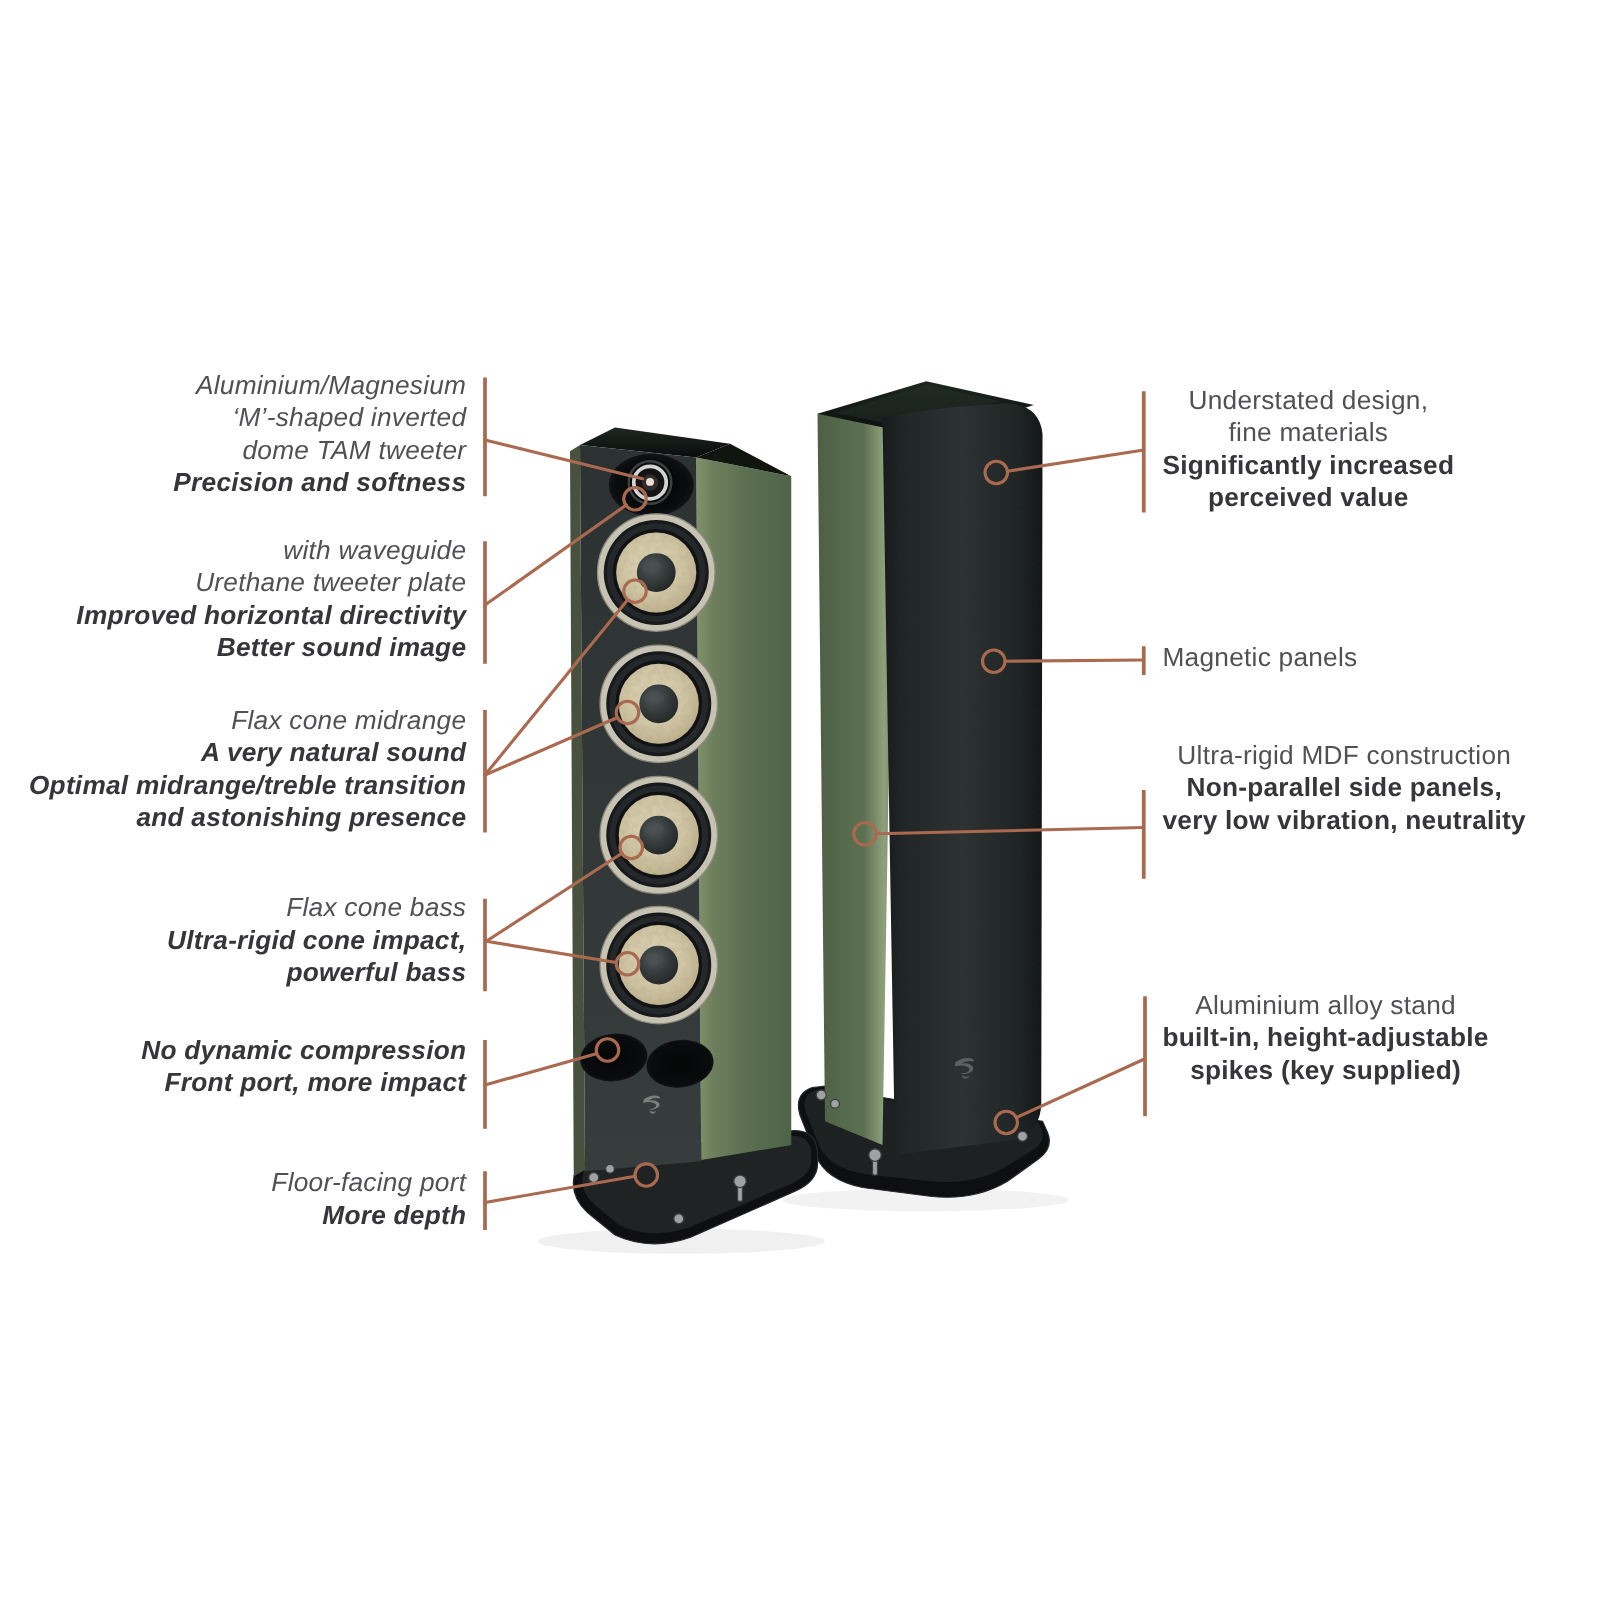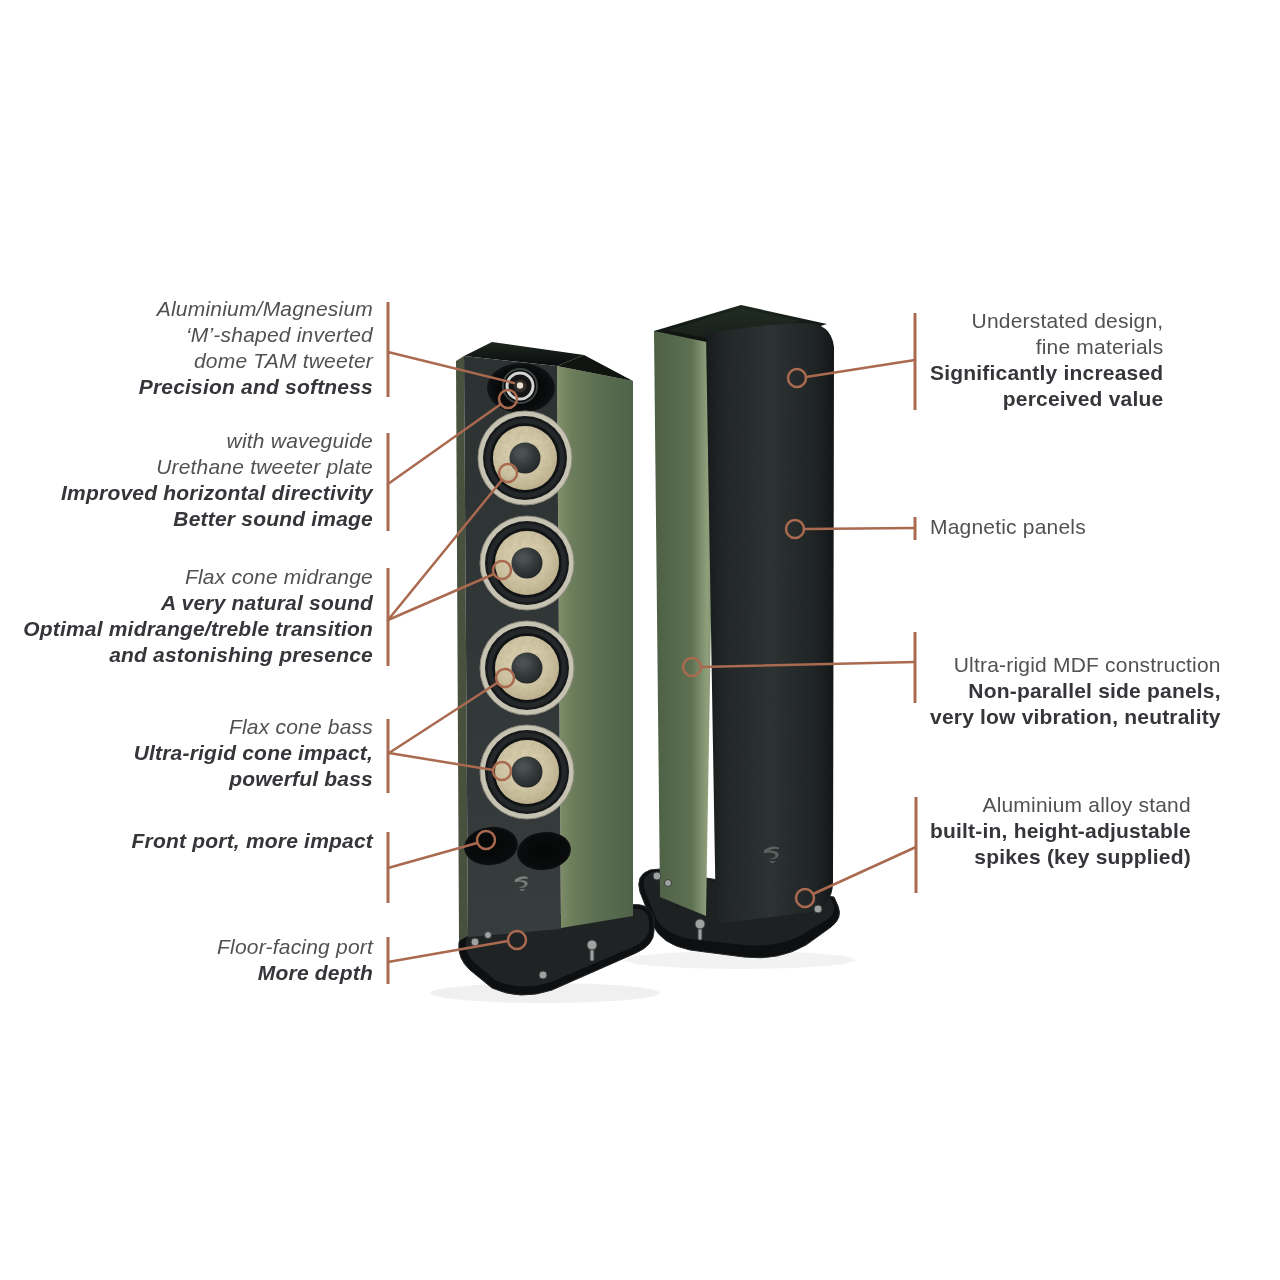--- a/index.html
+++ b/index.html
@@ -8,21 +8,21 @@
     font-family:"Liberation Sans", sans-serif;
   }
   #scene{position:absolute;left:0;top:0;width:1280px;height:1280px;}
   .callout{
     position:absolute;
     font-size:21px;line-height:26px;letter-spacing:0.2px;
     color:var(--text,#515154);
   }
   .callout div{white-space:nowrap;}
   .cl-left{right:907px;text-align:right;font-style:italic;}
-  .cl-right{left:930px;text-align:right;}
+  .cl-right{left:930px;text-align:center;}
   .callout .b{font-weight:bold;color:var(--text-bold,#35353a);}
   .acc-line{stroke:var(--accent,#a96a4f);stroke-width:2.5;fill:none;stroke-linecap:round;}
   .acc-bar{stroke:var(--accent,#a96a4f);stroke-width:3;fill:none;stroke-linecap:butt;}
   .acc-ring{stroke:var(--accent,#a96a4f);stroke-width:2.5;fill:none;}
 </style>
 </head>
 <body>
 
 <svg id="scene" width="1280" height="1280" viewBox="0 0 1280 1280">
   <defs>
@@ -248,40 +248,41 @@
   <div class="b">and astonishing presence</div>
 </div>
 
 <div class="callout cl-left" style="top:714px">
   <div class="t">Flax cone bass</div>
   <div class="b">Ultra-rigid cone impact,</div>
   <div class="b">powerful bass</div>
 </div>
 
 <div class="callout cl-left" style="top:828px">
+  <div class="b">No dynamic compression</div>
   <div class="b">Front port, more impact</div>
 </div>
 
 <div class="callout cl-left" style="top:934px">
   <div class="t">Floor-facing port</div>
   <div class="b">More depth</div>
 </div>
 
 <div class="callout cl-right" style="top:308px">
   <div class="t">Understated design,</div>
   <div class="t">fine materials</div>
   <div class="b">Significantly increased</div>
   <div class="b">perceived value</div>
 </div>
 
 <div class="callout cl-right" style="top:514px">
   <div class="t">Magnetic panels</div>
 </div>
 
-<div class="callout cl-right" style="top:652px">
+<div class="callout cl-right" style="top:592px">
   <div class="t">Ultra-rigid MDF construction</div>
   <div class="b">Non-parallel side panels,</div>
   <div class="b">very low vibration, neutrality</div>
 </div>
 
 <div class="callout cl-right" style="top:792px">
   <div class="t">Aluminium alloy stand</div>
   <div class="b">built-in, height-adjustable</div>
   <div class="b">spikes (key supplied)</div>
 </div>

